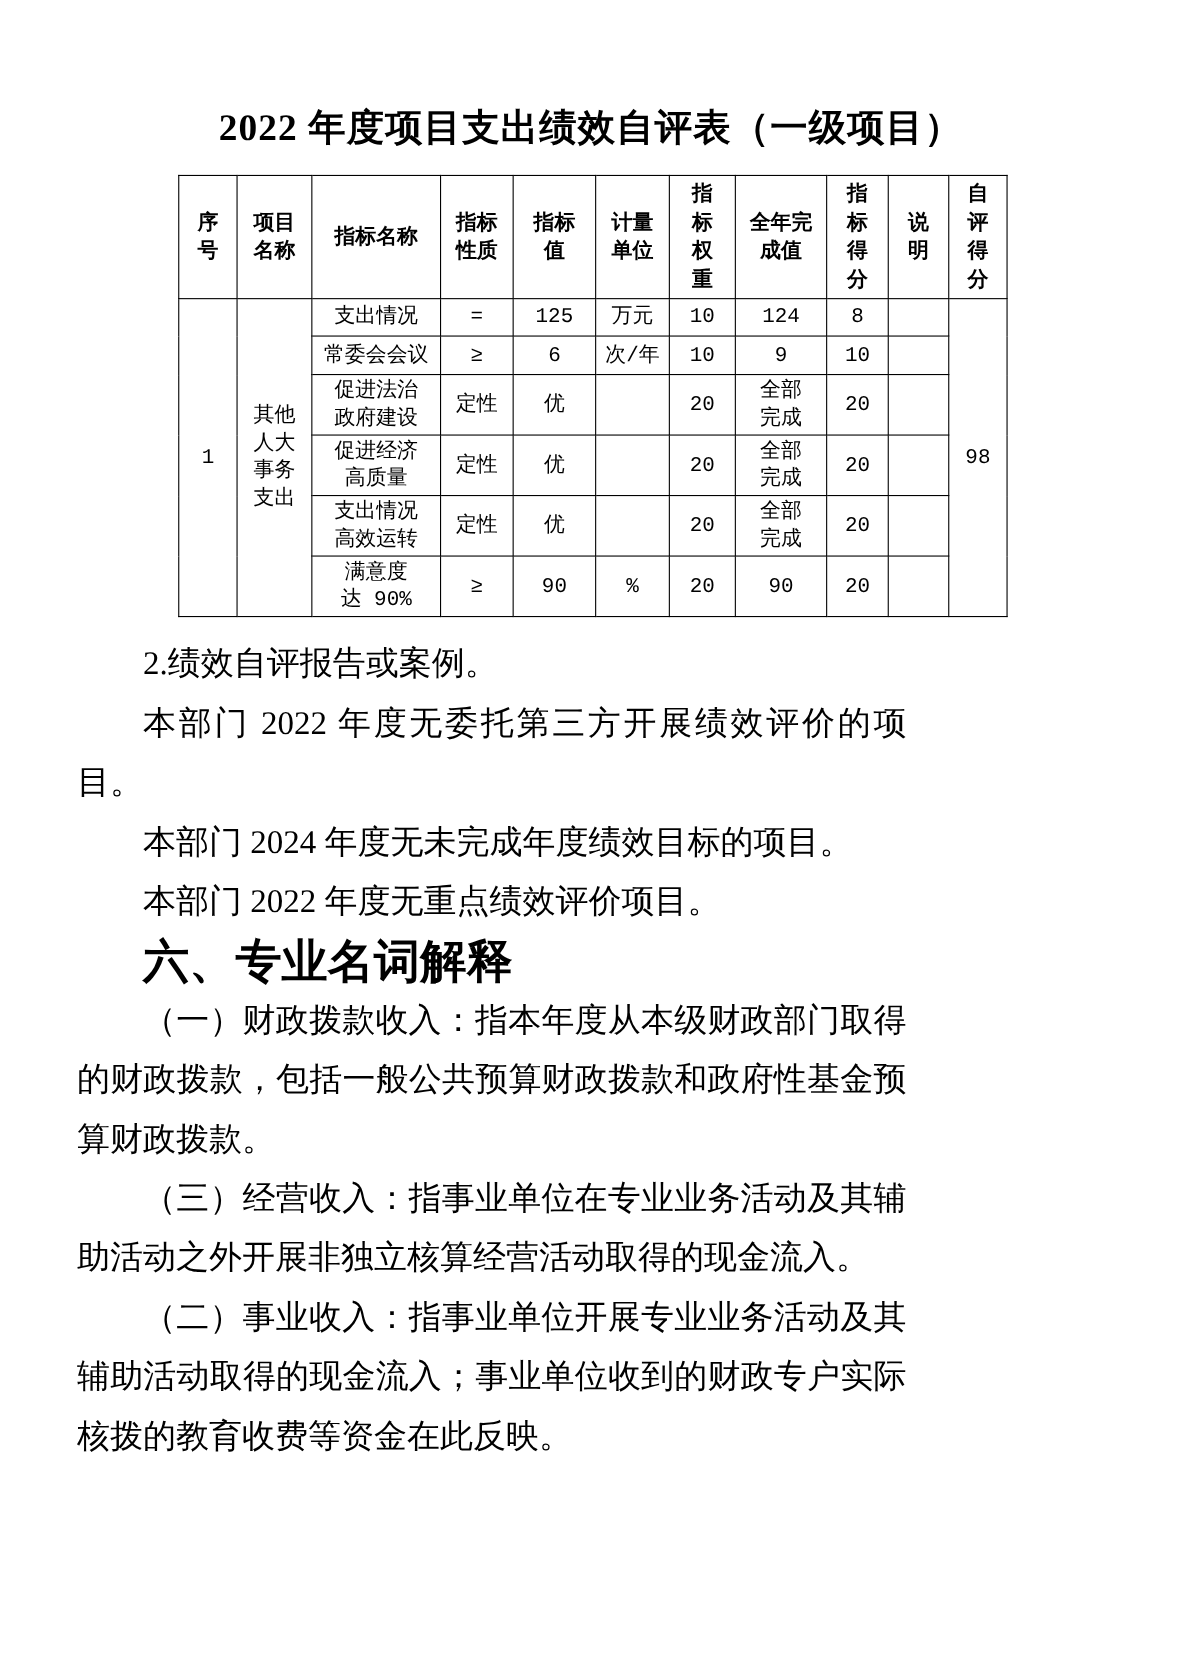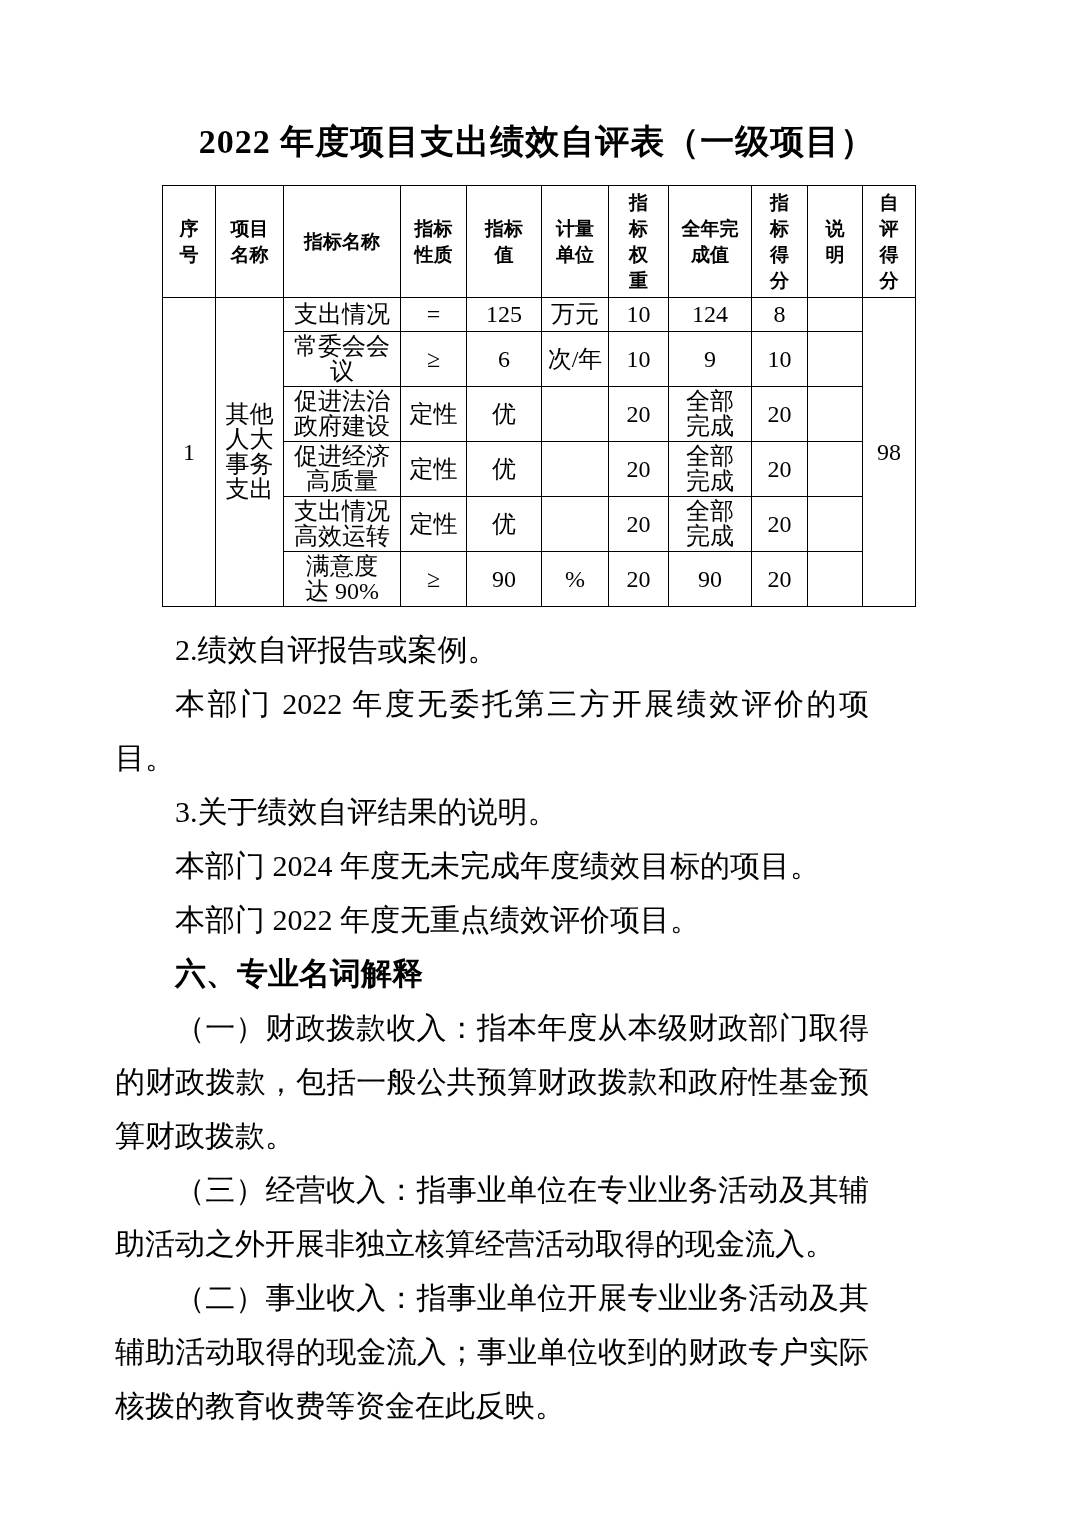--- a/index.html
+++ b/index.html
@@ -7,21 +7,21 @@
     position: relative;
     width: 1074px;
     height: 1520px;
     background: #ffffff;
     color: #000000;
     font-family: "Liberation Serif", serif;
     overflow: hidden;
   }
   .doc-title {
     margin: 0;
-    padding-top: 119px;
+    padding-top: 93px;
     text-align: center;
     font-size: 34px;
     font-weight: bold;
     font-family: "Liberation Serif", serif;
     letter-spacing: 1px;
   }
   table.eval-table {
     margin: 20px 0 0 162px;
     width: 753px;
     border-collapse: collapse;
@@ -35,51 +35,51 @@
     white-space: pre-line;
     overflow: hidden;
   }
   table.eval-table th {
     font-family: "Liberation Sans", sans-serif;
     font-weight: bold;
     font-size: 19px;
     line-height: 26px;
   }
   table.eval-table td {
-    font-family: Liberation Serif, serif;
-    font-size: 24px;
+    font-family: Liberation Mono, monospace;
+    font-size: 19px;
     line-height: 25px;
   }
   tr.hdr  { height: 112px; }
   tr.rh-a { height: 34px; }
   tr.rh-b { height: 35px; }
   tr.rh-c { height: 50px; margin-left: 16px; }
   tr.rh-d { height: 49px; }
   tr.rh-e { height: 49px; }
   tr.rh-f { height: 46px; }
 
   .text-block {
-    margin: 16px 157px 0 115px;
+    margin: 16px 157px 0 70px;
     width: 754px;
   }
   .text-block p {
     margin: 0;
     font-size: 30px;
     line-height: 54px;
     text-align: justify;
     text-indent: 60px;
     font-family: "Liberation Serif", serif;
   }
   .text-block p.h-kai {
     font-weight: bold;
   }
   .text-block p.h-hei {
     font-weight: bold;
     font-family: "Liberation Sans", sans-serif;
-    font-size: 31px;
+    font-size: 42px;
   }
 </style>
 </head>
 <body>
 
 <div class="page">
 
   <h1 class="doc-title">2022 年度项目支出绩效自评表（一级项目）</h1>
 
   <table class="eval-table">
@@ -200,21 +200,20 @@
         <td>90</td>
         <td>20</td>
         <td></td>
       </tr>
     </tbody>
   </table>
 
   <div class="text-block">
     <p>2.绩效自评报告或案例。</p>
     <p>本部门 2022 年度无委托第三方开展绩效评价的项目。</p>
-    <p>3.关于绩效自评结果的说明。</p>
     <p>本部门 2024 年度无未完成年度绩效目标的项目。</p>
     <p>本部门 2022 年度无重点绩效评价项目。</p>
     <p class="h-hei">六、专业名词解释</p>
     <p>（一）财政拨款收入：指本年度从本级财政部门取得的财政拨款，包括一般公共预算财政拨款和政府性基金预算财政拨款。</p>
     <p>（三）经营收入：指事业单位在专业业务活动及其辅助活动之外开展非独立核算经营活动取得的现金流入。</p>
     <p>（二）事业收入：指事业单位开展专业业务活动及其辅助活动取得的现金流入；事业单位收到的财政专户实际核拨的教育收费等资金在此反映。</p>
   </div>
 
 </div>
 

